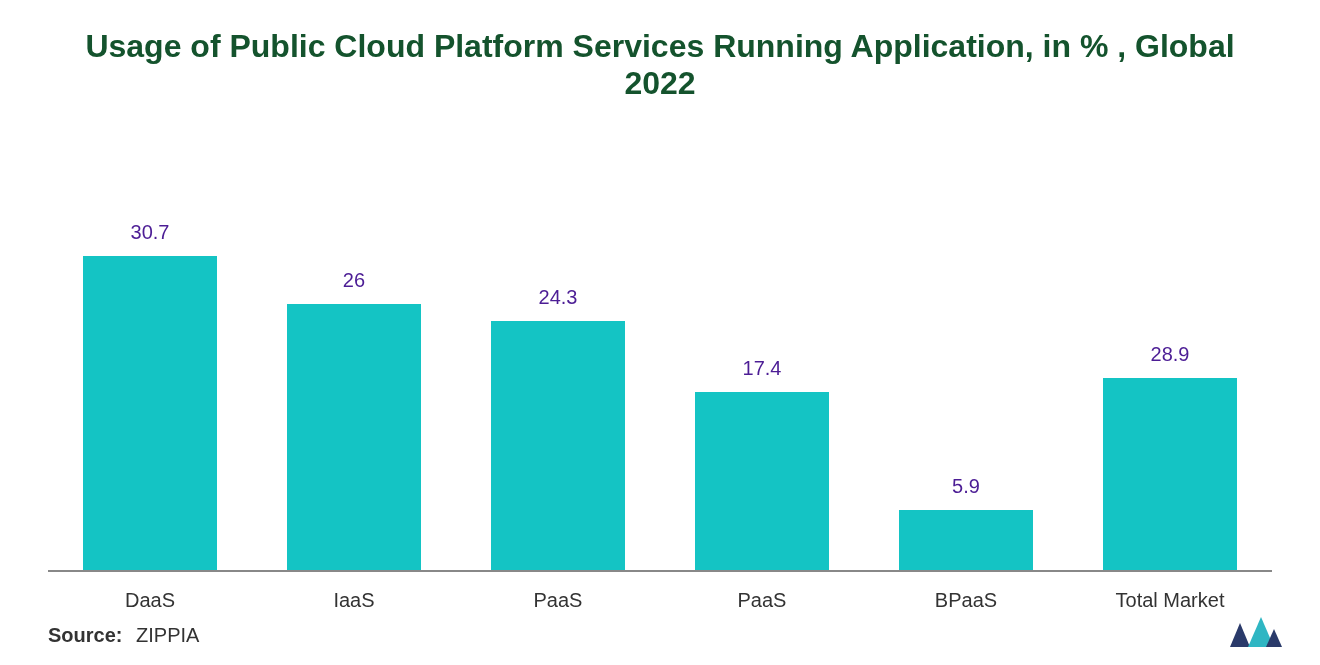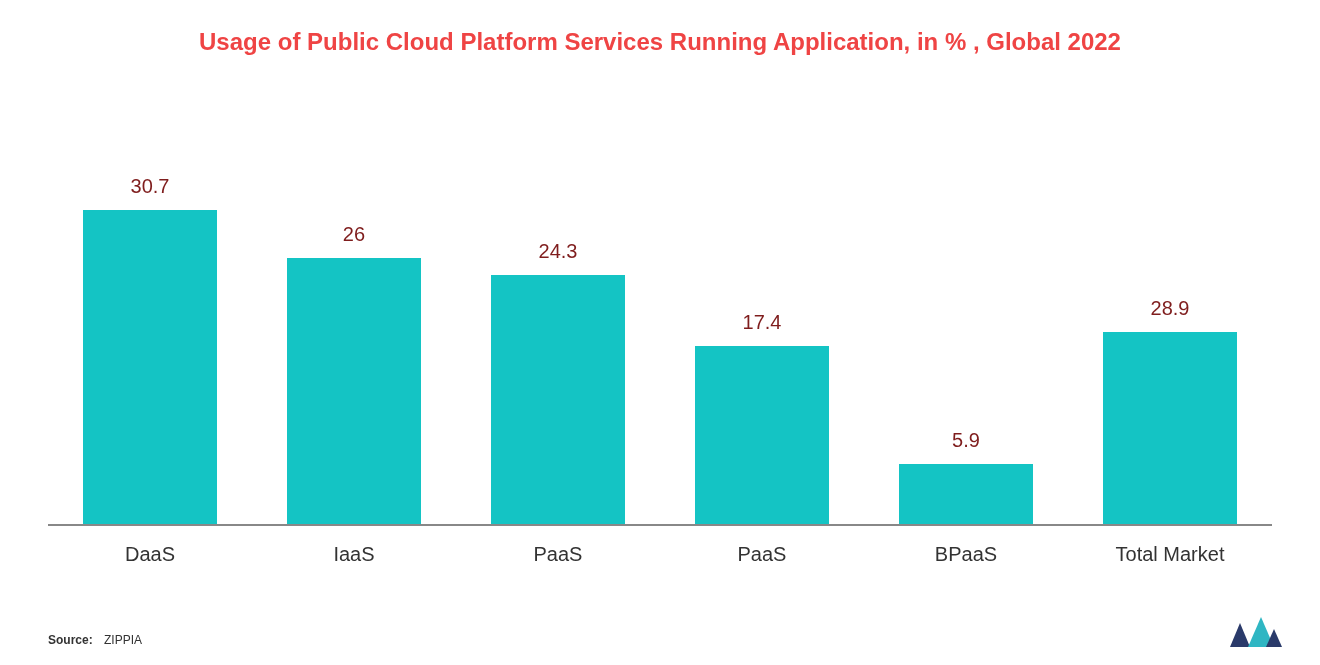--- a/index.html
+++ b/index.html
@@ -1,29 +1,29 @@
 <!DOCTYPE html>
 <html style="--bar-color: #14c4c4;"><head>
 <meta charset="utf-8">
 <style>
   * { box-sizing: border-box; margin: 0; padding: 0; }
   html, body { width: 1320px; height: 665px; font-family: Arial, Helvetica, sans-serif; background: #ffffff; color: #333; }
   .wrap { position: relative; width: 1320px; height: 665px; padding: 28px 48px 20px 48px; }
-  .title { text-align: center; font-size: 24px; font-weight: 600; color: #ef4444; }
+  .title { text-align: center; font-size: 32px; font-weight: 600; color: #14532d; }
 
   .plot { position: relative; width: 100%; height: 440px; margin-top: 70px; }
   .baseline { position: absolute; left: 0; right: 0; bottom: 40px; height: 2px; background: #888888; }
   .bars { position: absolute; left: 0; right: 0; bottom: 42px; top: 0; display: flex; justify-content: space-around; align-items: flex-end; }
   .bar-group { width: 16.6%; display: flex; flex-direction: column; align-items: center; }
-  .bar-label-top { font-size: 20px; color: #7f1d1d; margin-bottom: 12px; font-weight: 400; }
+  .bar-label-top { font-size: 20px; color: #4c1d95; margin-bottom: 12px; font-weight: 400; }
   .bar { width: 66%; background: var(--bar-color, #14c4c4); }
   .cat-labels { position: absolute; left: 0; right: 0; bottom: 0; height: 40px; display: flex; justify-content: space-around; align-items: flex-end; }
   .cat { width: 16.6%; text-align: center; font-size: 20px; color: #333333; padding-top: 10px; }
 
-  .footer { position: absolute; left: 48px; bottom: 18px; font-size: 12px; color: #333; }
+  .footer { position: absolute; left: 48px; bottom: 18px; font-size: 20px; color: #333; }
   .footer .src-key { font-weight: 700; margin-right: 8px; }
 
   .logo { position: absolute; right: 36px; bottom: 14px; width: 56px; height: 36px; }
   .logo svg { width: 100%; height: 100%; }
 </style>
 </head>
 <body>
 
 <div class="wrap">
   <div class="title">Usage of Public Cloud Platform Services Running Application, in % , Global 2022</div>

